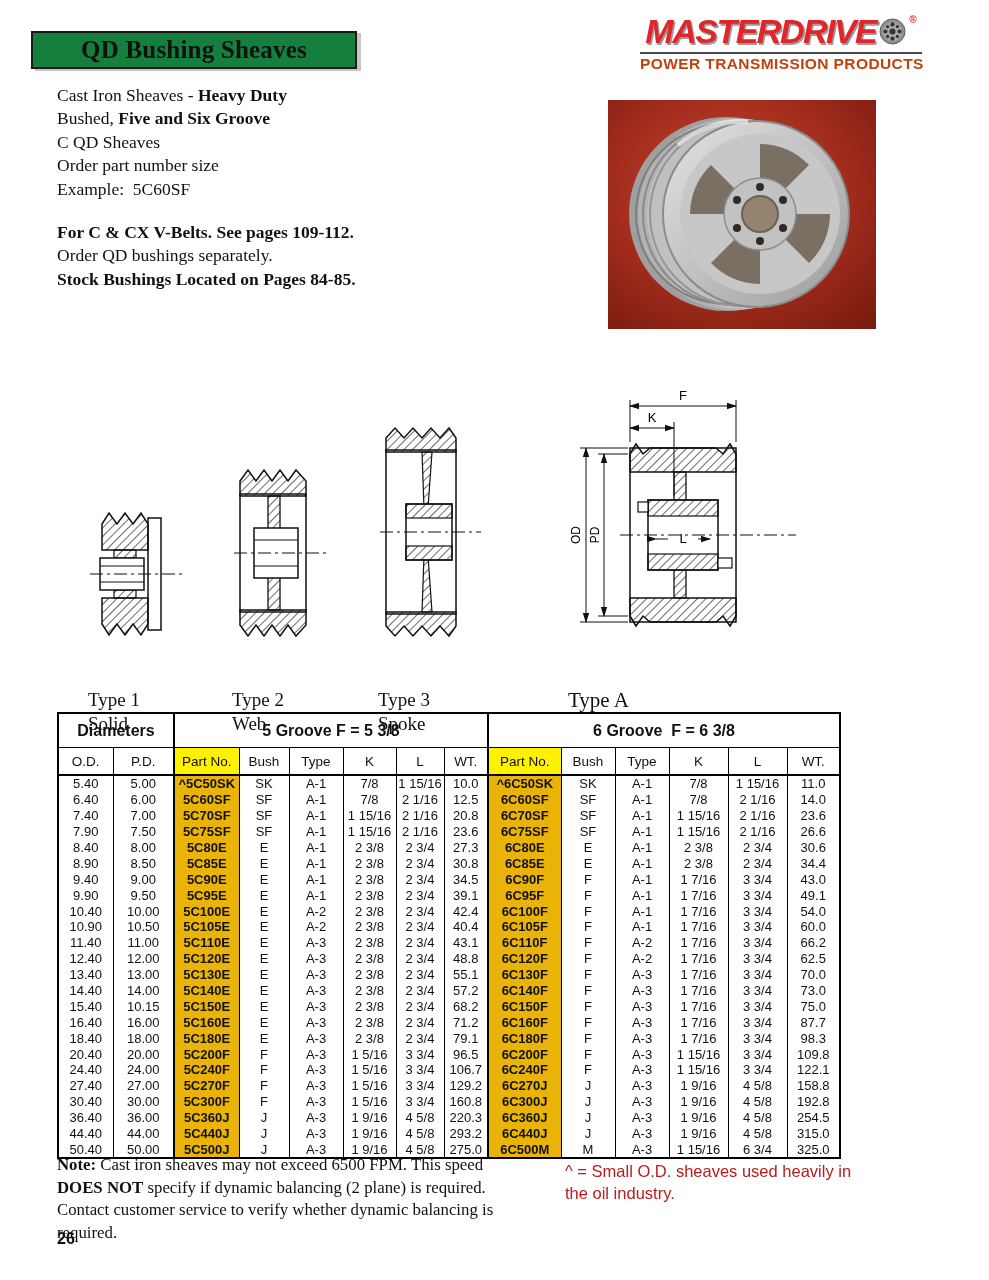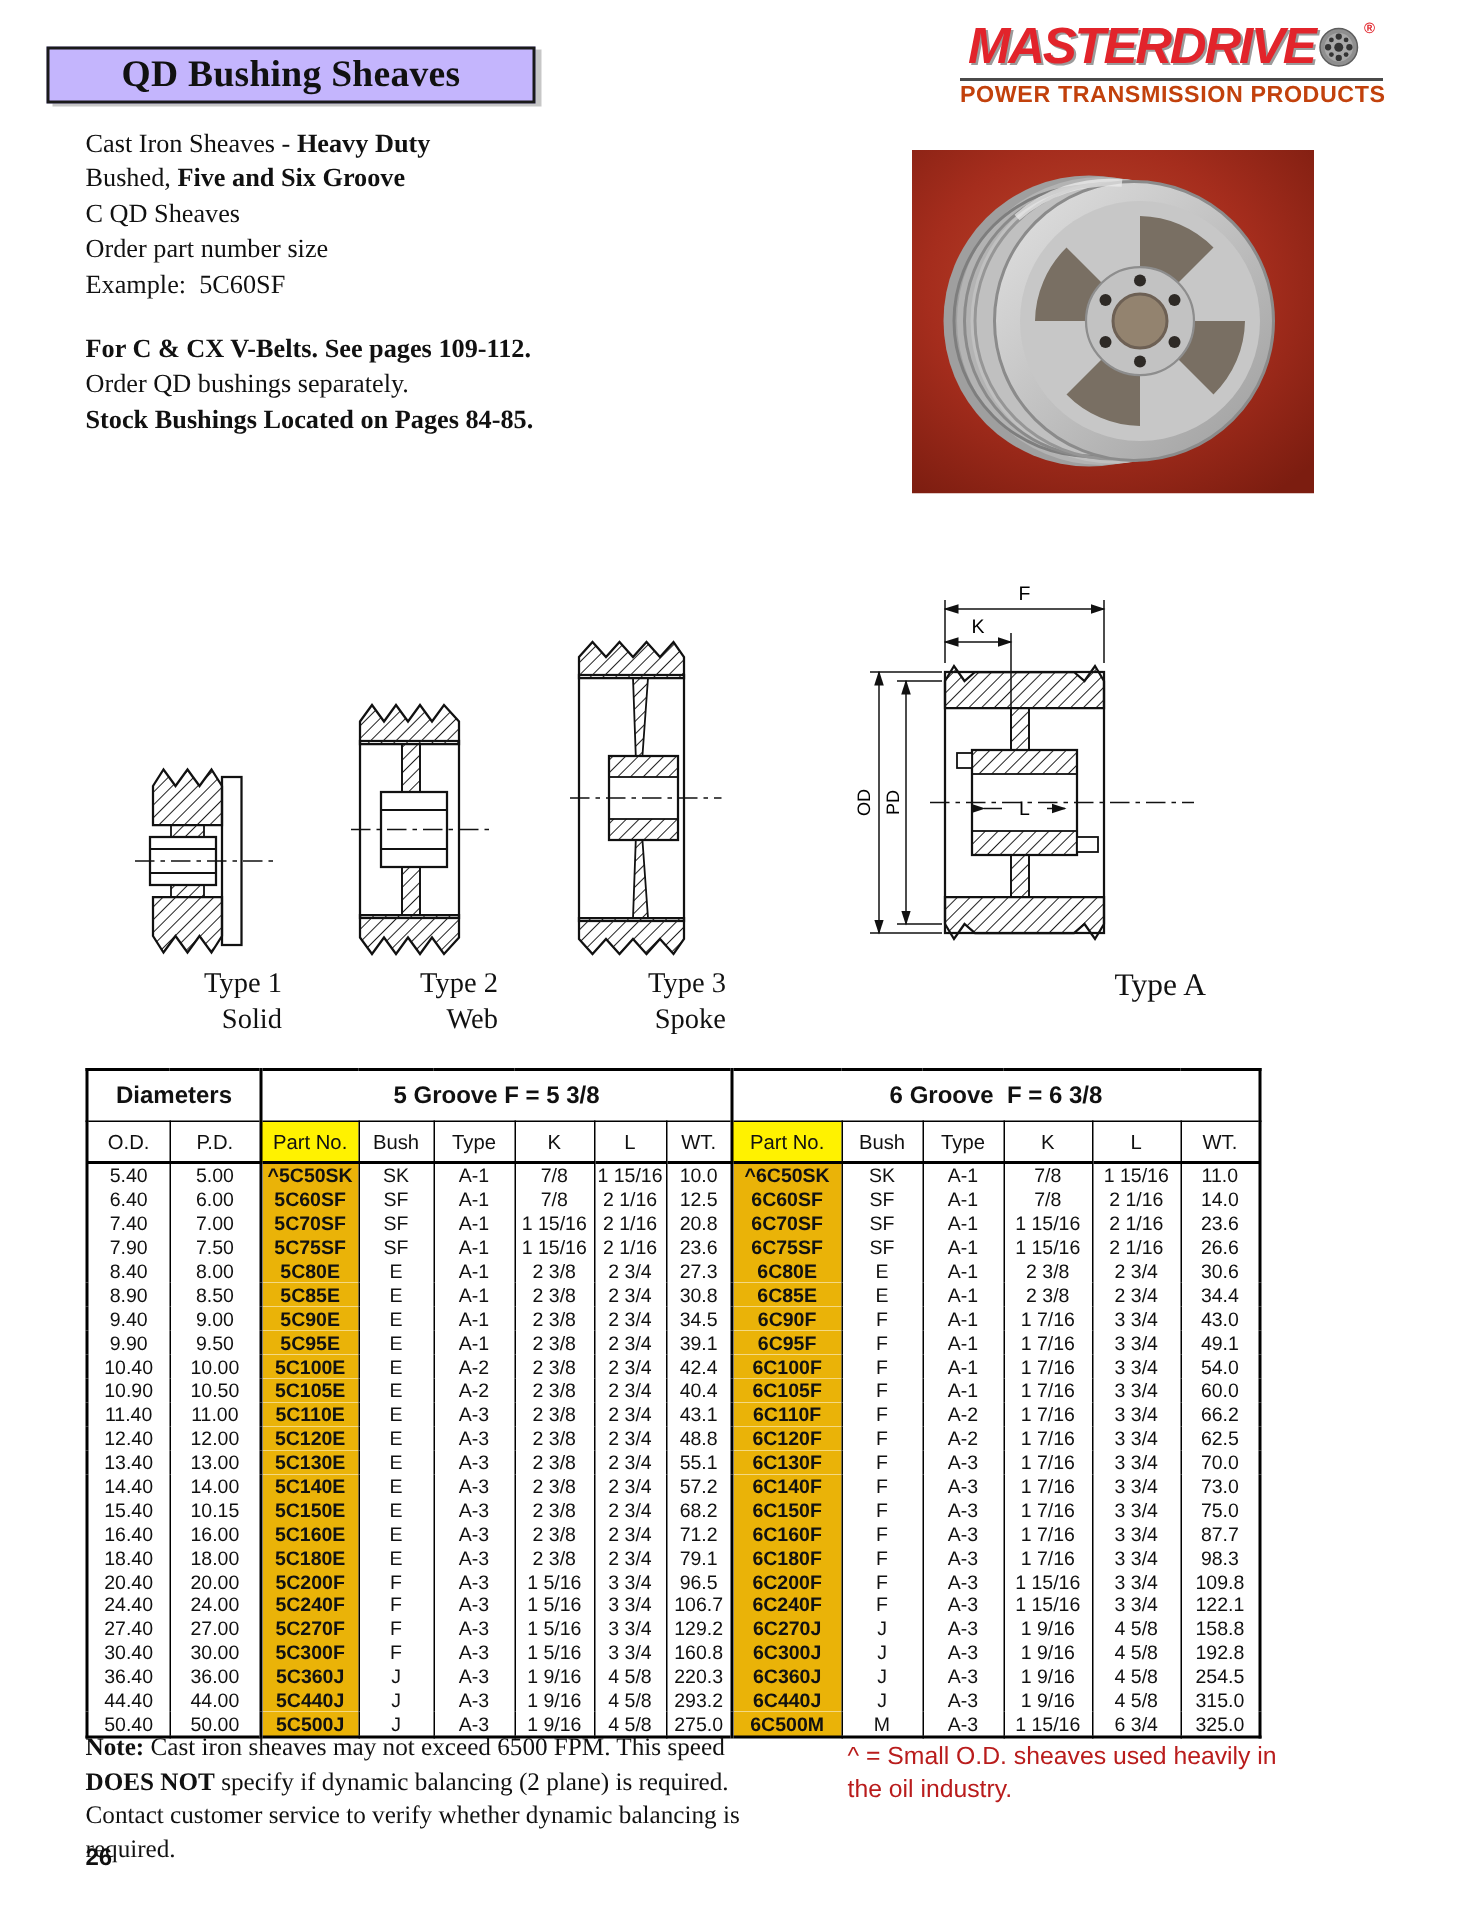--- a/index.html
+++ b/index.html
@@ -1,21 +1,21 @@
 <!DOCTYPE html>
 <html><head>
 <meta charset="utf-8">
 <style>
   html,body{margin:0;padding:0;}
   body{width:989px;height:1280px;position:relative;background:#ffffff;
        font-family:"Liberation Serif", serif;color:#111;}
   .abs{position:absolute;}
 
   
-  .title-bar{left:31px;top:31px;width:322px;height:34px;background:#c4b5fd;
+  .title-bar{left:31px;top:31px;width:322px;height:34px;background:#15803d;
     border:2px solid #1a1a1a;box-shadow:4px 2px 0 rgba(130,130,130,.45);
     text-align:center;}
   .title-bar span{font-weight:bold;font-size:25px;line-height:33px;letter-spacing:.2px;}
 
   
   .logo{left:640px;top:12px;width:282px;text-align:center;
     font-family:"Liberation Sans", sans-serif;}
   .logo-row{display:flex;align-items:center;justify-content:center;gap:3px;}
   .brand{font-style:italic;font-weight:bold;font-size:34px;letter-spacing:-1.5px;
     color:#E2242B;text-shadow:1.5px 1.5px 0 #9b9b9b;white-space:nowrap;}
@@ -28,21 +28,21 @@
   .intro{left:57px;top:84px;width:520px;font-size:17.5px;line-height:23.4px;}
   .intro-line{white-space:pre-wrap;}
   .intro-line.gap{margin-top:20px;}
   .b{font-weight:bold;}
 
   
   .photo{left:608px;top:100px;width:268px;height:229px;}
 
   
   .fig{text-align:center;}
-  .caption{font-size:19px;line-height:24px;text-align:right;}
+  .caption{font-size:19px;line-height:24px;text-align:left;margin-top:44px;}
 
   
   .sheave-table{left:57px;top:712px;border-collapse:collapse;table-layout:fixed;
     font-family:"Liberation Sans", sans-serif;border:2px solid #000;}
   .sheave-table th{border:1px solid #000;font-weight:bold;font-size:16px;
     height:31px;white-space:pre;}
   .sheave-table tr.sub th{font-weight:normal;font-size:13.5px;height:24px;
     border-bottom:2px solid #000;}
   .sheave-table td{border-left:1px solid #000;border-right:1px solid #000;
     border-top:none;border-bottom:none;text-align:center;font-size:13px;

